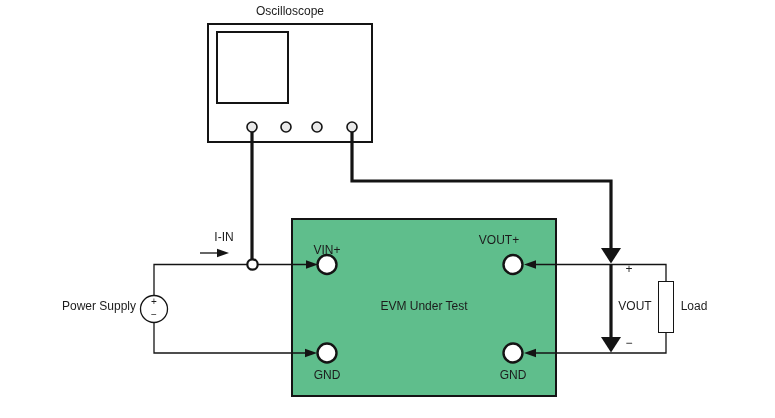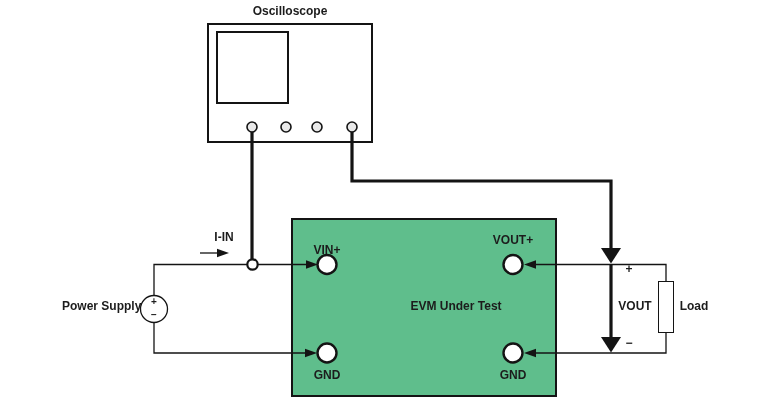--- a/index.html
+++ b/index.html
@@ -1,20 +1,19 @@
 <!DOCTYPE html>
 <html><head>
 <meta charset="utf-8">
 <style>
   html,body { margin:0; padding:0; background:#fff; }
   .canvas {
     position:relative; width:775px; height:418px;
     background:var(--background,#fff); overflow:hidden;
     font-family:"Liberation Sans", sans-serif;
-    font-weight:bold;
   }
   .box { position:absolute; box-sizing:border-box; }
   .osc-body   { left:207px; top:23px;  width:166px; height:120px; border:2px solid var(--wire); background:#fff; }
   .osc-screen { left:216px; top:31px;  width:73px;  height:73px;  border:2px solid var(--wire); background:#fff; }
   .evm-body   { left:291px; top:218px; width:266px; height:179px; border:2px solid var(--wire); }
   .load-body  { left:658px; top:281px; width:16px;  height:52px;  border:1.6px solid var(--wire); background:#fff; }
   svg.layer { position:absolute; left:0; top:0; z-index:2; }
   .label {
     position:absolute; z-index:3; font-size:12px; color:var(--text,#1c1c1c);
     white-space:nowrap; transform:translateX(-50%); line-height:1.1;
@@ -73,23 +72,23 @@
     <circle class="node" cx="513" cy="353" r="9.5" stroke-width="2.4"></circle>
   </svg>
 
   <div class="label" style="left:290px; top:5px;">Oscilloscope</div>
   <div class="label anchor-left" style="left:62px; top:300px;text-align:center;">Power Supply</div>
   <div class="label tiny" style="left:154px; top:296px;">+</div>
   <div class="label tiny" style="left:154px; top:309px;">−</div>
   <div class="label" style="left:224px; top:231px;">I-IN</div>
 
   <div class="label" style="left:327px; top:244px;">VIN+</div>
-  <div class="label" style="left:513px; top:234px;">VOUT+</div>
+  <div class="label" style="left:499px; top:234px;">VOUT+</div>
   <div class="label" style="left:327px; top:369px;">GND</div>
   <div class="label" style="left:513px; top:369px;">GND</div>
-  <div class="label" style="left:424px; top:300px;margin-left:32px;">EVM Under Test</div>
+  <div class="label" style="left:424px; top:300px;">EVM Under Test</div>
 
   <div class="label" style="left:629px; top:263px;">+</div>
   <div class="label" style="left:635px; top:300px;">VOUT</div>
   <div class="label" style="left:629px; top:337px;">−</div>
   <div class="label" style="left:694px; top:300px;">Load</div>
 
 </div>
 
 </body></html>

